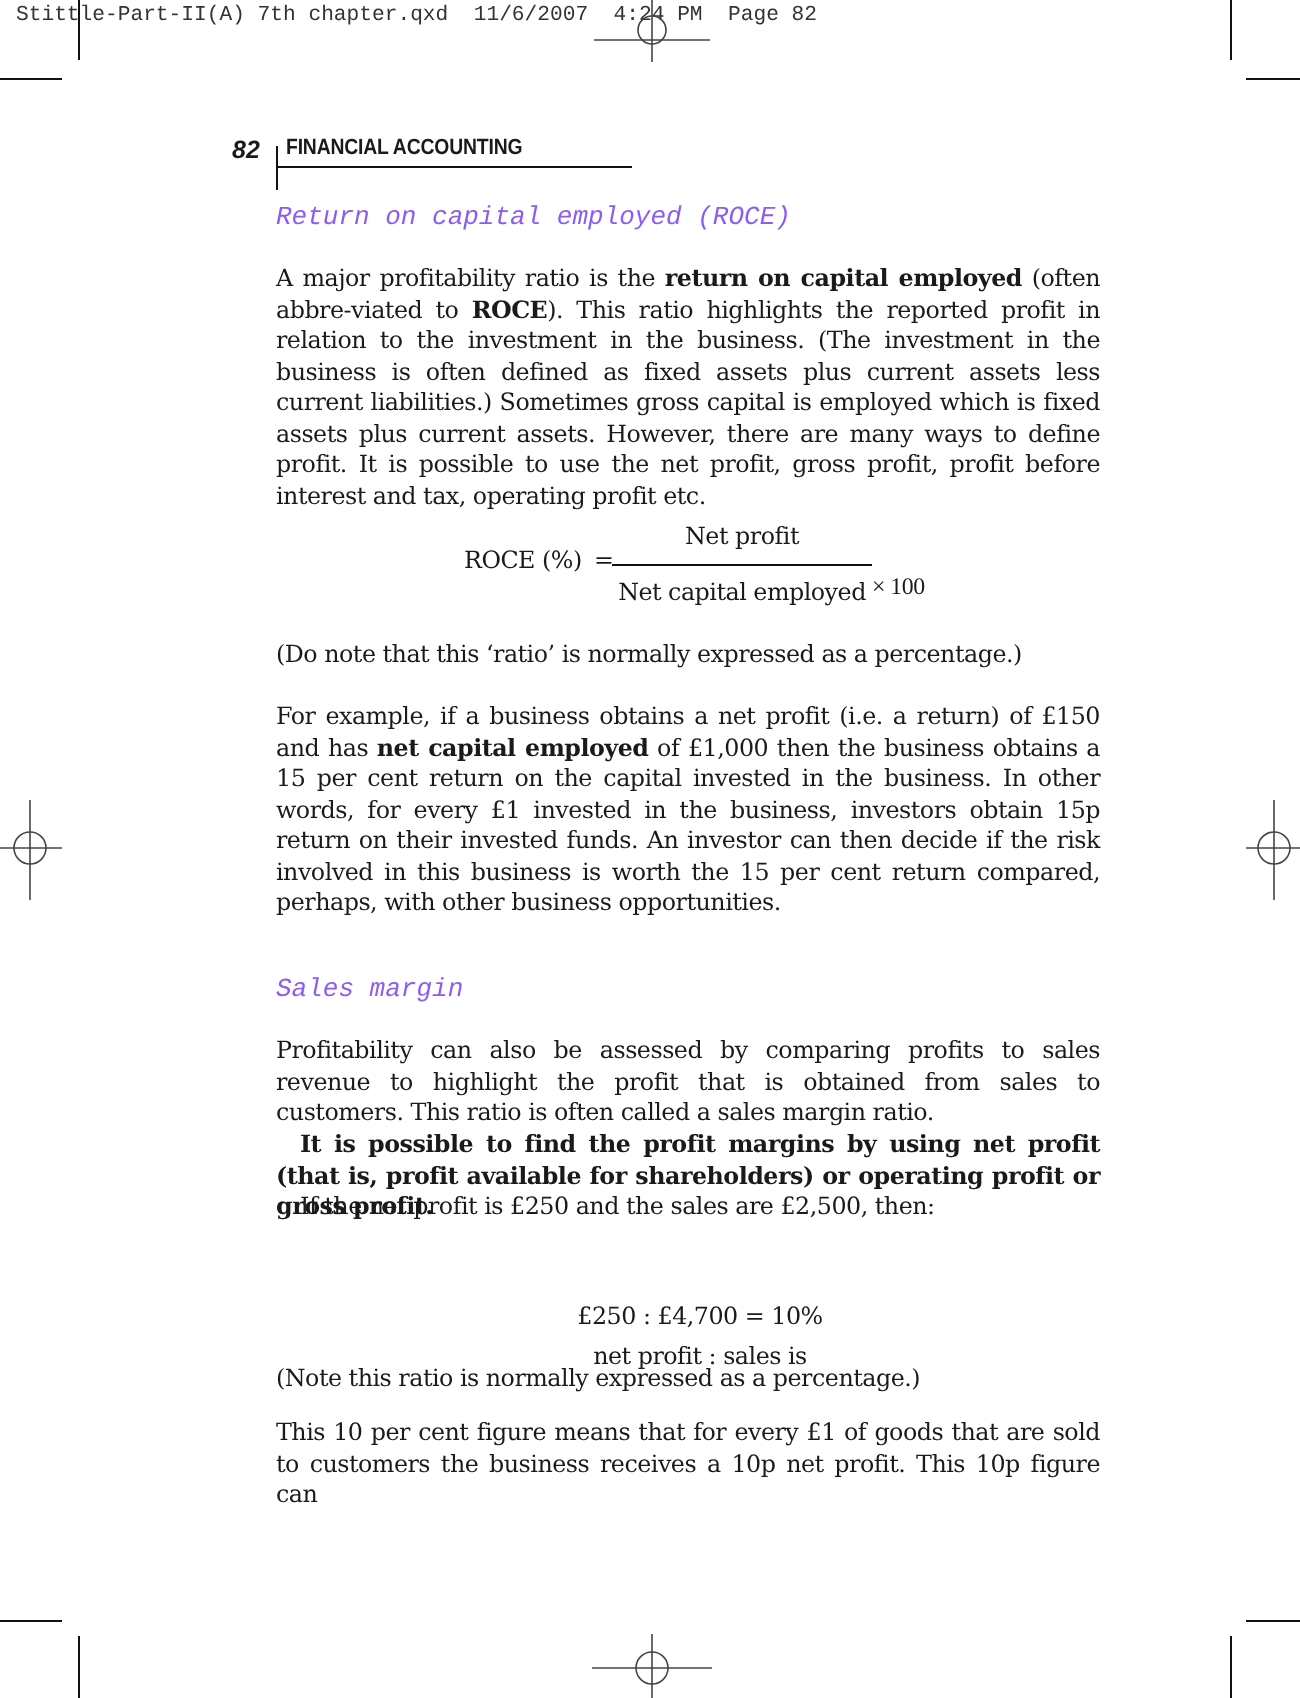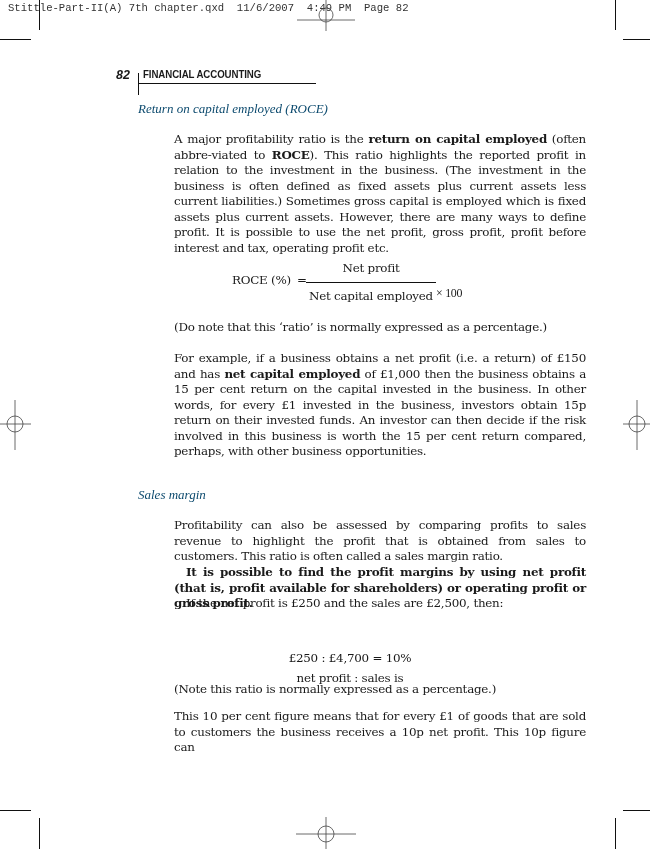--- a/index.html
+++ b/index.html
@@ -9,33 +9,33 @@
     .slug { left: 8px; top: 2px; font-family: "Liberation Mono", "DejaVu Sans Mono", monospace; font-size: 10.6px; color: #333; white-space: pre; letter-spacing: 0px; }
 
     .crop { position: absolute; background: #111; }
     .reg { position: absolute; }
 
     .page-num { left: 116px; top: 68px; font-family: "Liberation Sans", sans-serif; font-style: italic; font-weight: bold; font-size: 12.5px; }
     .run-head { left: 143px; top: 68px; font-family: "Liberation Sans", sans-serif; font-weight: bold; font-size: 11px; letter-spacing: -0.1px; transform: scaleX(0.88); transform-origin: left top; }
     .head-rule-v { left: 138px; top: 73px; width: 1px; height: 22px; background: #111; }
     .head-rule-h { left: 138px; top: 83px; width: 178px; height: 1px; background: #111; }
 
-    .subhead { font-family: Liberation Serif, serif; font-style: italic; font-size: 13px; color: #0c4a6e; }
+    .subhead { font-family: Liberation Mono, monospace; font-style: italic; font-size: 13px; color: #8b5cf6; }
 
-    .para { left: 138px; width: 412px; font-family: "DejaVu Serif", "Liberation Serif", serif; font-size: 11.9px; line-height: 15.5px; text-align: justify; letter-spacing: -0.25px; word-spacing: 0px; margin-left: 36px; }
+    .para { left: 138px; width: 412px; font-family: "DejaVu Serif", "Liberation Serif", serif; font-size: 11.9px; line-height: 15.5px; text-align: justify; letter-spacing: -0.25px; word-spacing: 0px; }
     .para b { font-weight: bold; }
 
     .eq { font-family: "DejaVu Serif", "Liberation Serif", serif; font-size: 11.9px; letter-spacing: -0.25px; white-space: nowrap; text-align: center; }
     .frac-line { position: absolute; background: #111; height: 1px; }
     .center { text-align: center; }
   </style>
 </head>
 <body>
 
-<div class="abs slug">Stittle-Part-II(A) 7th chapter.qxd  11/6/2007  4:49 PM  Page 82</div>
+<div class="abs slug">Stittle-Part-II(A) 7th chapter.qxd  11/6/2007  4:24 PM  Page 82</div>
 
 <div>
   <div class="crop" style="left:39px;top:0;width:1px;height:30px;"></div>
   <div class="crop" style="left:0;top:39px;width:31px;height:1px;"></div>
 </div>
 <div>
   <div class="crop" style="left:615px;top:0;width:1px;height:30px;"></div>
   <div class="crop" style="left:623px;top:39px;width:27px;height:1px;"></div>
 </div>
 <div>

